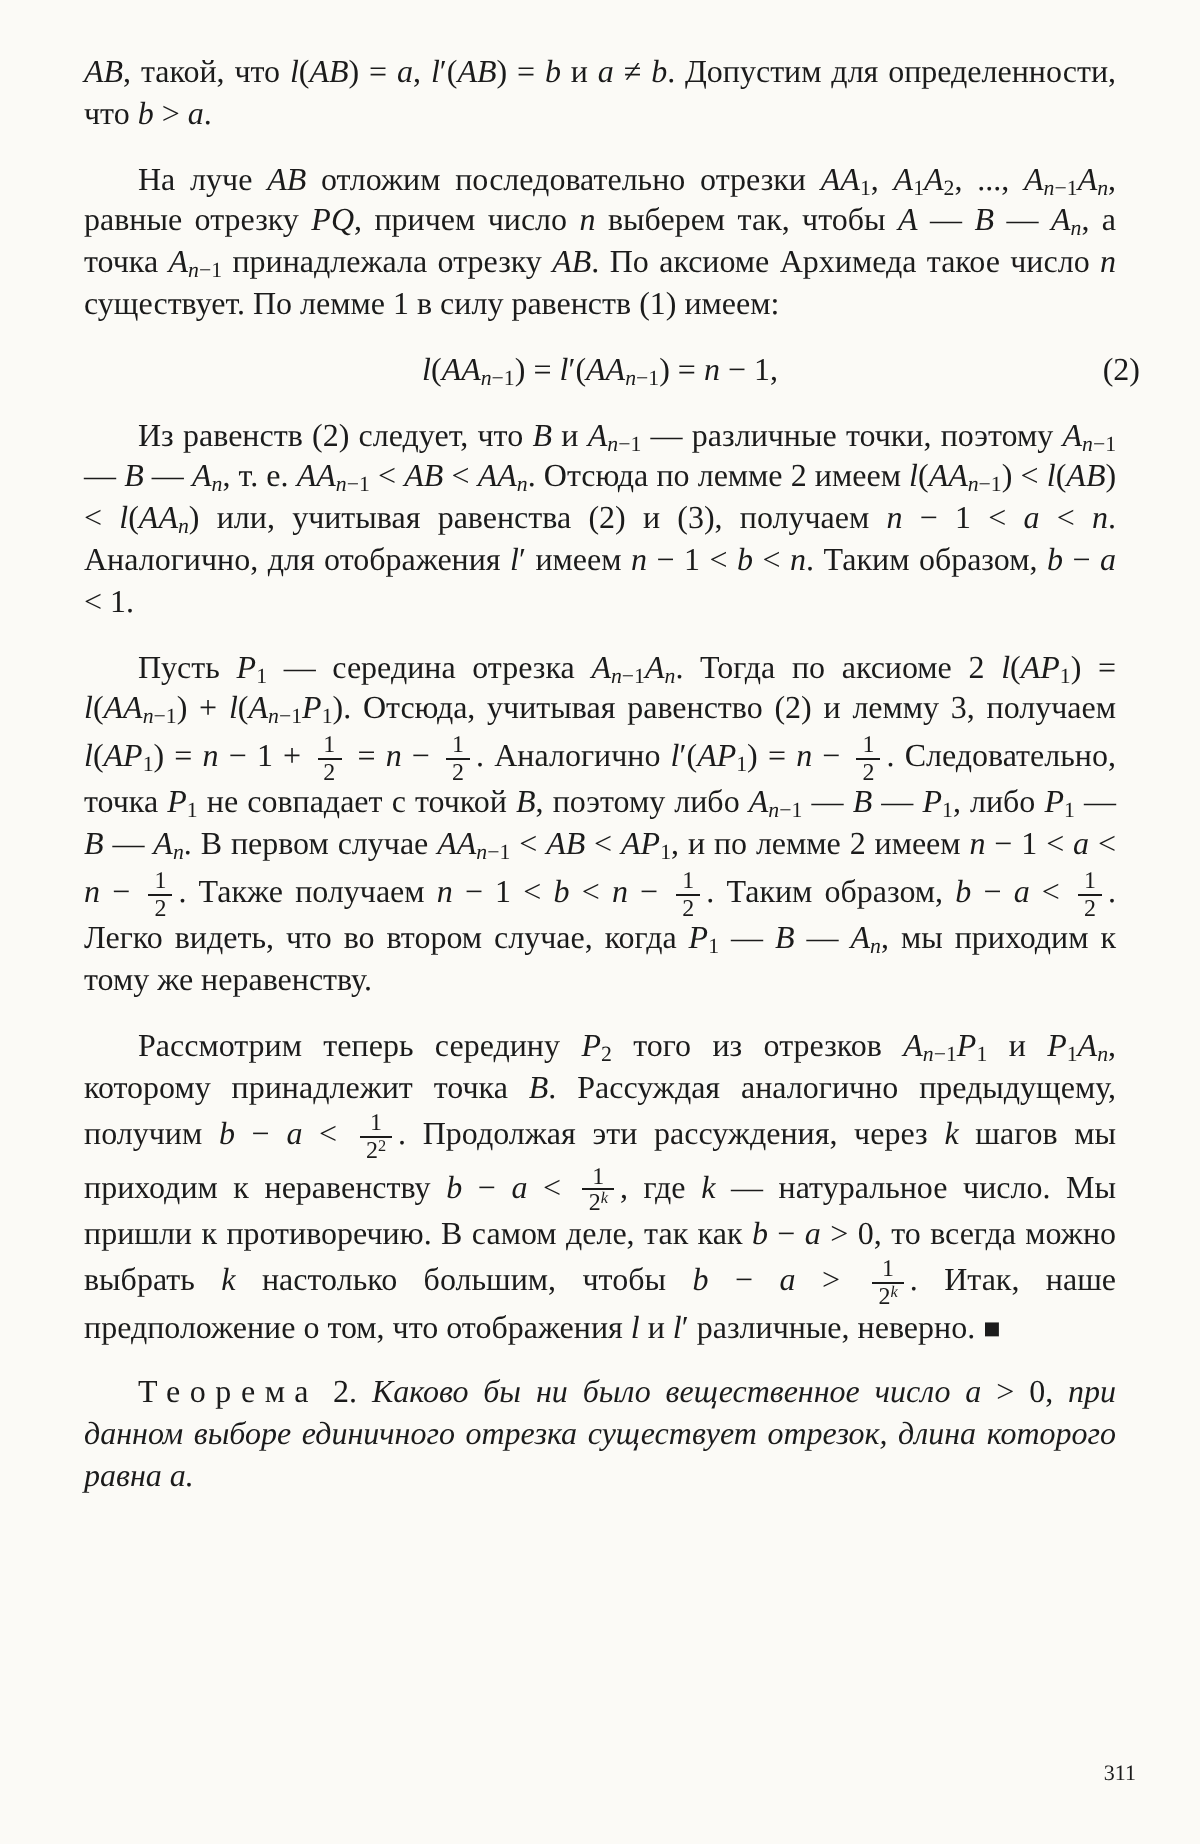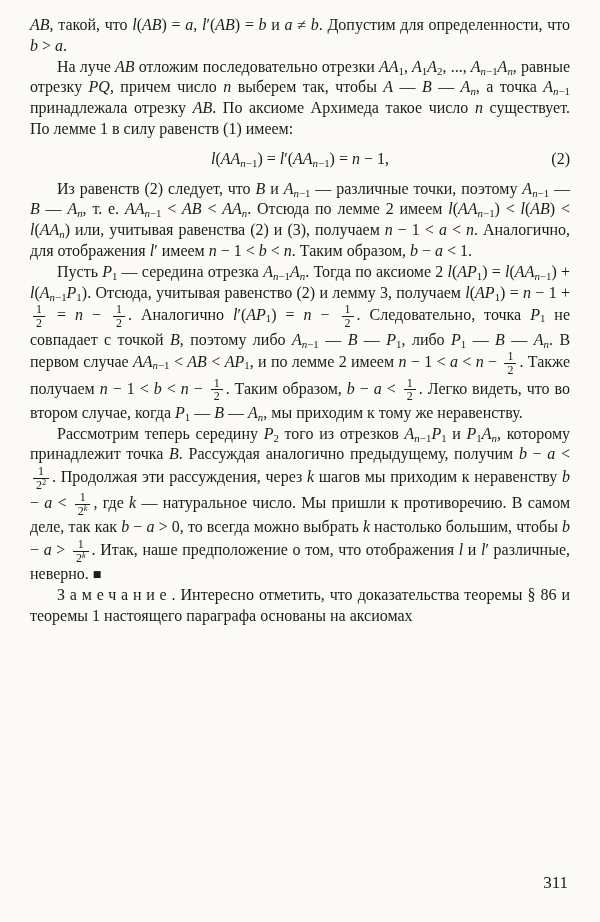--- a/index.html
+++ b/index.html
@@ -13,21 +13,21 @@
     width: 600px; height: 922px;
     box-sizing: border-box;
     padding: 15px 30px 0 30px;
     background: #fbfaf6;
     color: #1b1b1b;
     font-size: 16px;
     line-height: 1.3;
     overflow: hidden;
   }
   p {
-    margin: 0;
+    margin: 12px;
     text-align: justify;
     text-indent: 27px;
     hyphens: auto;
   }
   p.noindent { text-indent: 0; }
   p.spaced-before { margin-top: 5px; }
   i { font-style: italic; }
   b { font-weight: bold; }
   sub { font-size: 0.68em; vertical-align: -0.25em; line-height: 0; }
   sup { font-size: 0.68em; vertical-align: 0.45em; line-height: 0; }
@@ -48,21 +48,21 @@
     text-align: center;
     margin: 9px 0;
     text-indent: 0;
   }
   .eq-num { position: absolute; right: 0; top: 0; }
   .spaced { letter-spacing: 0.3em; }
   .qed { font-size: 0.9em; }
   .page-number {
     position: absolute;
     right: 32px; bottom: 28px;
-    font-size: 17px;
+    font-size: 11px;
   }
 </style>
 </head>
 <body>
 
 <div class="page">
 
   <p class="noindent"><i>AB</i>, такой, что <i>l</i>(<i>AB</i>) = <i>a</i>, <i>l</i>′(<i>AB</i>) = <i>b</i> и <i>a</i> ≠ <i>b</i>. Допустим для определенности, что <i>b</i> &gt; <i>a</i>.</p>
 
   <p>На луче <i>AB</i> отложим последовательно отрезки <i>AA</i><sub>1</sub>, <i>A</i><sub>1</sub><i>A</i><sub>2</sub>, ..., <i>A</i><sub><i>n</i>−1</sub><i>A</i><sub><i>n</i></sub>, равные отрезку <i>PQ</i>, причем число <i>n</i> выберем так, чтобы <i>A</i> — <i>B</i> — <i>A</i><sub><i>n</i></sub>, а точка <i>A</i><sub><i>n</i>−1</sub> принадлежала отрезку <i>AB</i>. По аксиоме Архимеда такое число <i>n</i> существует. По лемме 1 в силу равенств (1) имеем:</p>
@@ -100,17 +100,17 @@
         <span>2<sup>2</sup></span>
       </span>. Продолжая эти рассуждения, через <i>k</i> шагов мы приходим к неравенству <i>b</i> − <i>a</i> &lt; <span class="frac">
         <span>1</span>
         <span>2<sup><i>k</i></sup></span>
       </span>, где <i>k</i> — натуральное число. Мы пришли к противоречию. В самом деле, так как <i>b</i> − <i>a</i> &gt; 0, то всегда можно выбрать <i>k</i> настолько большим, чтобы <i>b</i> − <i>a</i> &gt; <span class="frac">
         <span>1</span>
         <span>2<sup><i>k</i></sup></span>
       </span>. Итак, наше предположение о том, что отображения <i>l</i> и <i>l</i>′ различные, неверно. <span class="qed">■</span></p>
 
 
+  <p><span class="spaced">Теорема</span> 2. <i>Каково бы ни было вещественное число a</i> &gt; 0, <i>при данном выборе единичного отрезка существует отрезок, длина которого равна a.</i></p>
 
-  <p><span class="spaced">Замечание</span>. Интересно отметить, что доказательства теоремы § 86 и теоремы 1 настоящего параграфа основаны на аксиомах</p>
 
   <div class="page-number">311</div>
 </div>
 
 </body></html>

